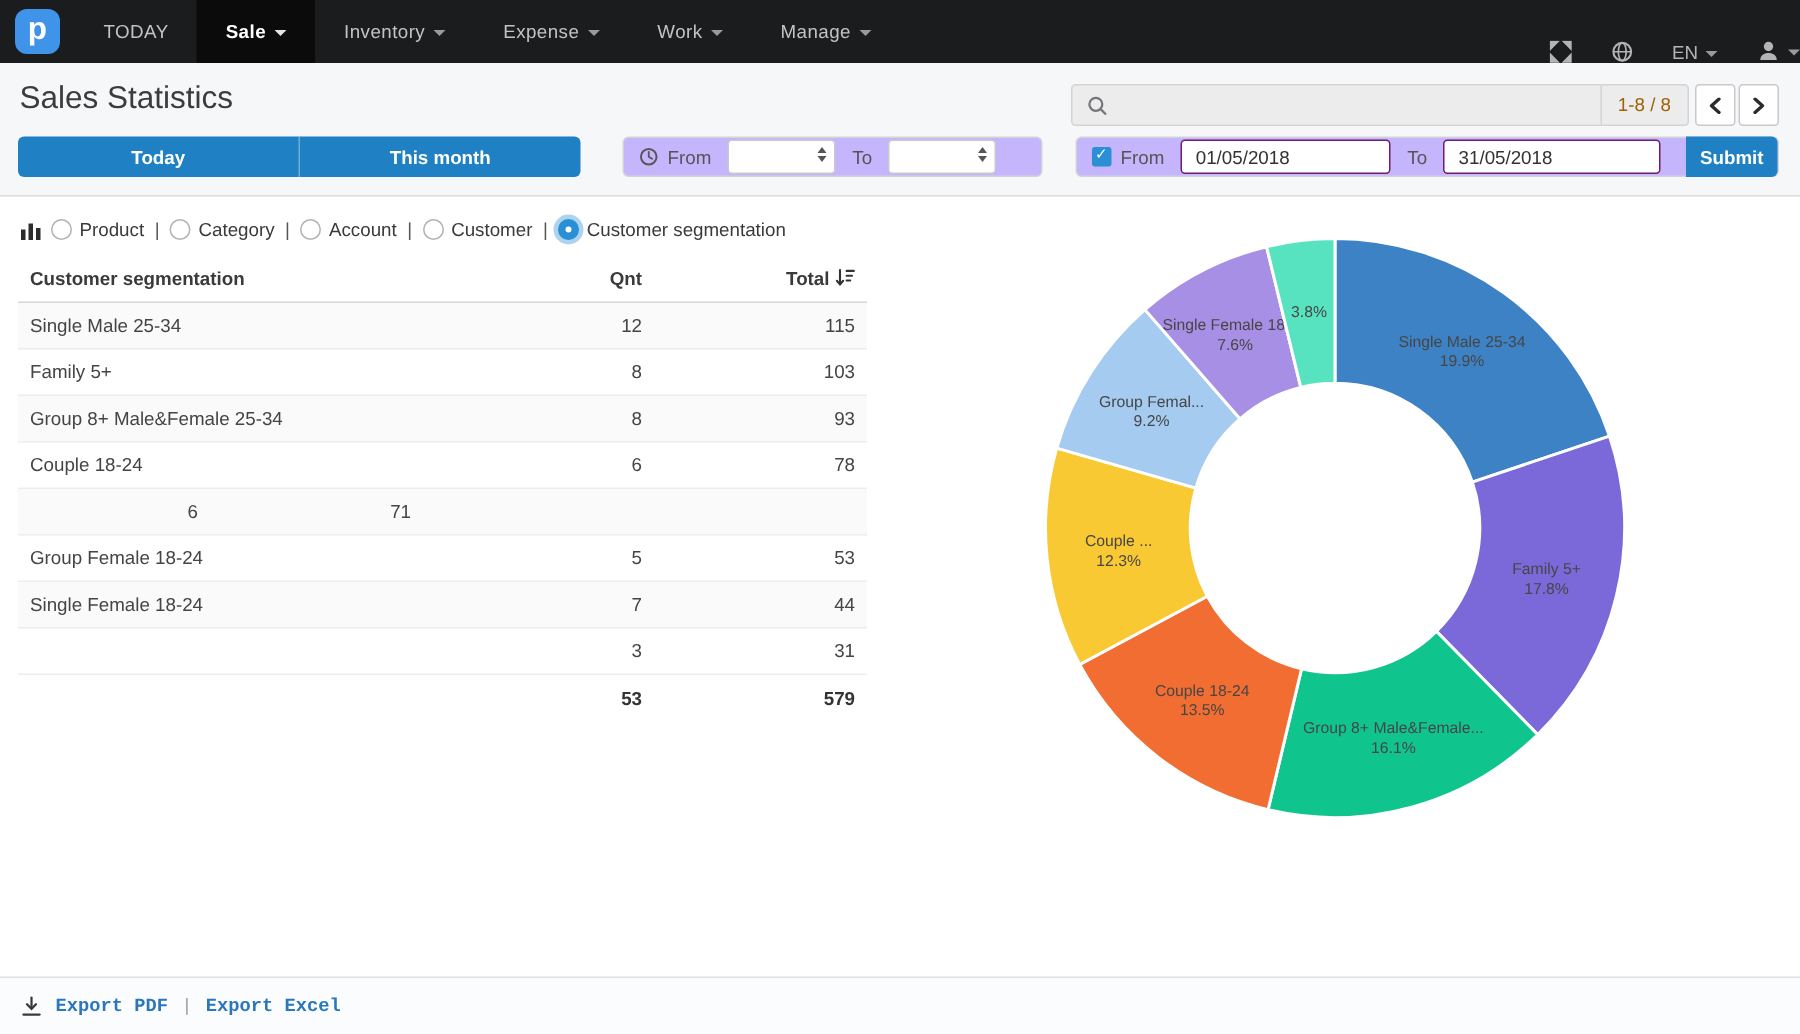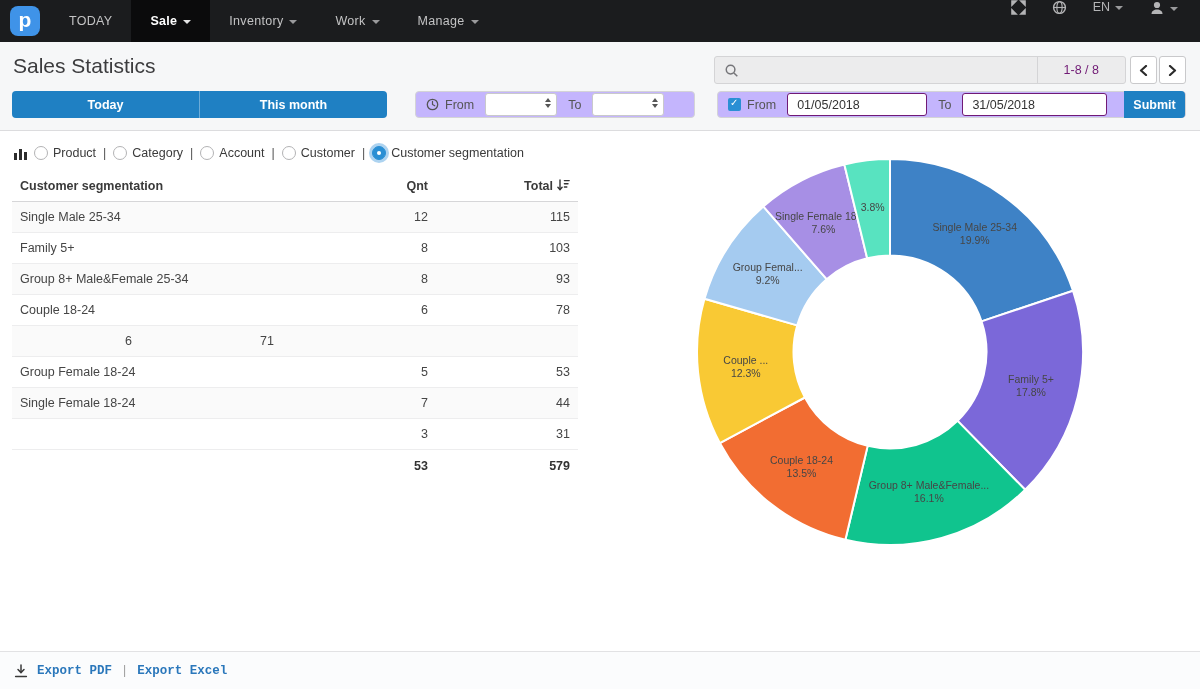--- a/index.html
+++ b/index.html
@@ -16,35 +16,35 @@
   .logo-wrap { width:50px; display:flex; align-items:center; justify-content:center; }
   .logo { width:30px; height:30px; border-radius:8px; background:#3f93e8;
     color:#fff; font-weight:bold; font-size:21px; display:flex; align-items:center;
     justify-content:center; padding-bottom:3px; }
   .nav-item { display:flex; align-items:center; padding:0 19px; font-size:12.5px;
     color:#c3c3c4; cursor:pointer; gap:6px; letter-spacing:.3px; }
   .nav-item.active { background:#0b0b0c; color:#ffffff; font-weight:bold; }
   .caret { width:0; height:0; border-left:4px solid transparent; border-right:4px solid transparent;
     border-top:4px solid #9a9a9c; margin-top:2px; }
   .nav-item.active .caret { border-top-color:#e5e5e5; }
-  .nav-right { margin-left:auto; display:flex; align-items:flex-start; gap:26px; padding-right:22px; }
+  .nav-right { margin-left:auto; display:flex; align-items:flex-end; gap:26px; }
   .nav-icon-btn { display:flex; align-items:center; gap:5px; color:#b4b4b6; font-size:12.5px; cursor:pointer; }
 
   
   .header-band { position:absolute; top:42px; left:0; width:100%; height:89px; background:#f6f7f8; }
   .page-title { position:absolute; left:13px; top:54px; font-size:21px; color:#3c3c3e; font-weight:400; }
 
   .search-group { position:absolute; left:714px; top:56px; width:412px; height:28px;
     display:flex; align-items:stretch; border:1px solid #d4d4d6; border-radius:3px;
     background:#ececed; overflow:hidden; }
   .search-icon-cell { width:32px; display:flex; align-items:center; justify-content:center; }
   .search-input { flex:1; border:none; outline:none; background:#ececed; font-size:13px; padding:0 6px;
     font-family:"Liberation Sans",sans-serif; color:#333; }
-  .page-counter { display:flex; align-items:center; padding:0 26px; border-left:1px solid #d4d4d6;
-    font-size:12.5px; color:#701a75; white-space:nowrap; }
+  .page-counter { display:flex; align-items:center; padding:0 11px; border-left:1px solid #d4d4d6;
+    font-size:12.5px; color:#a16207; white-space:nowrap; }
   .pager-btn { position:absolute; top:56px; width:27px; height:28px; background:#fff;
     border:1px solid #c9c9cb; border-radius:3px; display:flex; align-items:center; justify-content:center; cursor:pointer; }
   .pager-prev { left:1130px; } .pager-next { left:1159px; }
 
   
   .seg-buttons { position:absolute; left:12px; top:91px; width:375px; height:27px; display:flex;
     background:#1f80c3; border-radius:4px; overflow:hidden; }
   .seg-btn { flex:1; display:flex; align-items:center; justify-content:center; color:#fff;
     font-size:12.5px; font-weight:bold; cursor:pointer; border-right:1px solid rgba(255,255,255,.35); }
   .seg-btn:last-child { border-right:none; }
@@ -112,20 +112,24 @@
     <div id="nav-items" style="display:flex;align-items:stretch;">
         <div class="nav-item">
           <span>TODAY</span>
         </div>
         <div class="nav-item active">
           <span>Sale</span>
           <span class="caret"></span>
         </div>
         <div class="nav-item">
           <span>Inventory</span>
+          <span class="caret"></span>
+        </div>
+        <div class="nav-item">
+          <span>Expense</span>
           <span class="caret"></span>
         </div>
         <div class="nav-item">
           <span>Work</span>
           <span class="caret"></span>
         </div>
         <div class="nav-item">
           <span>Manage</span>
           <span class="caret"></span>
         </div>

